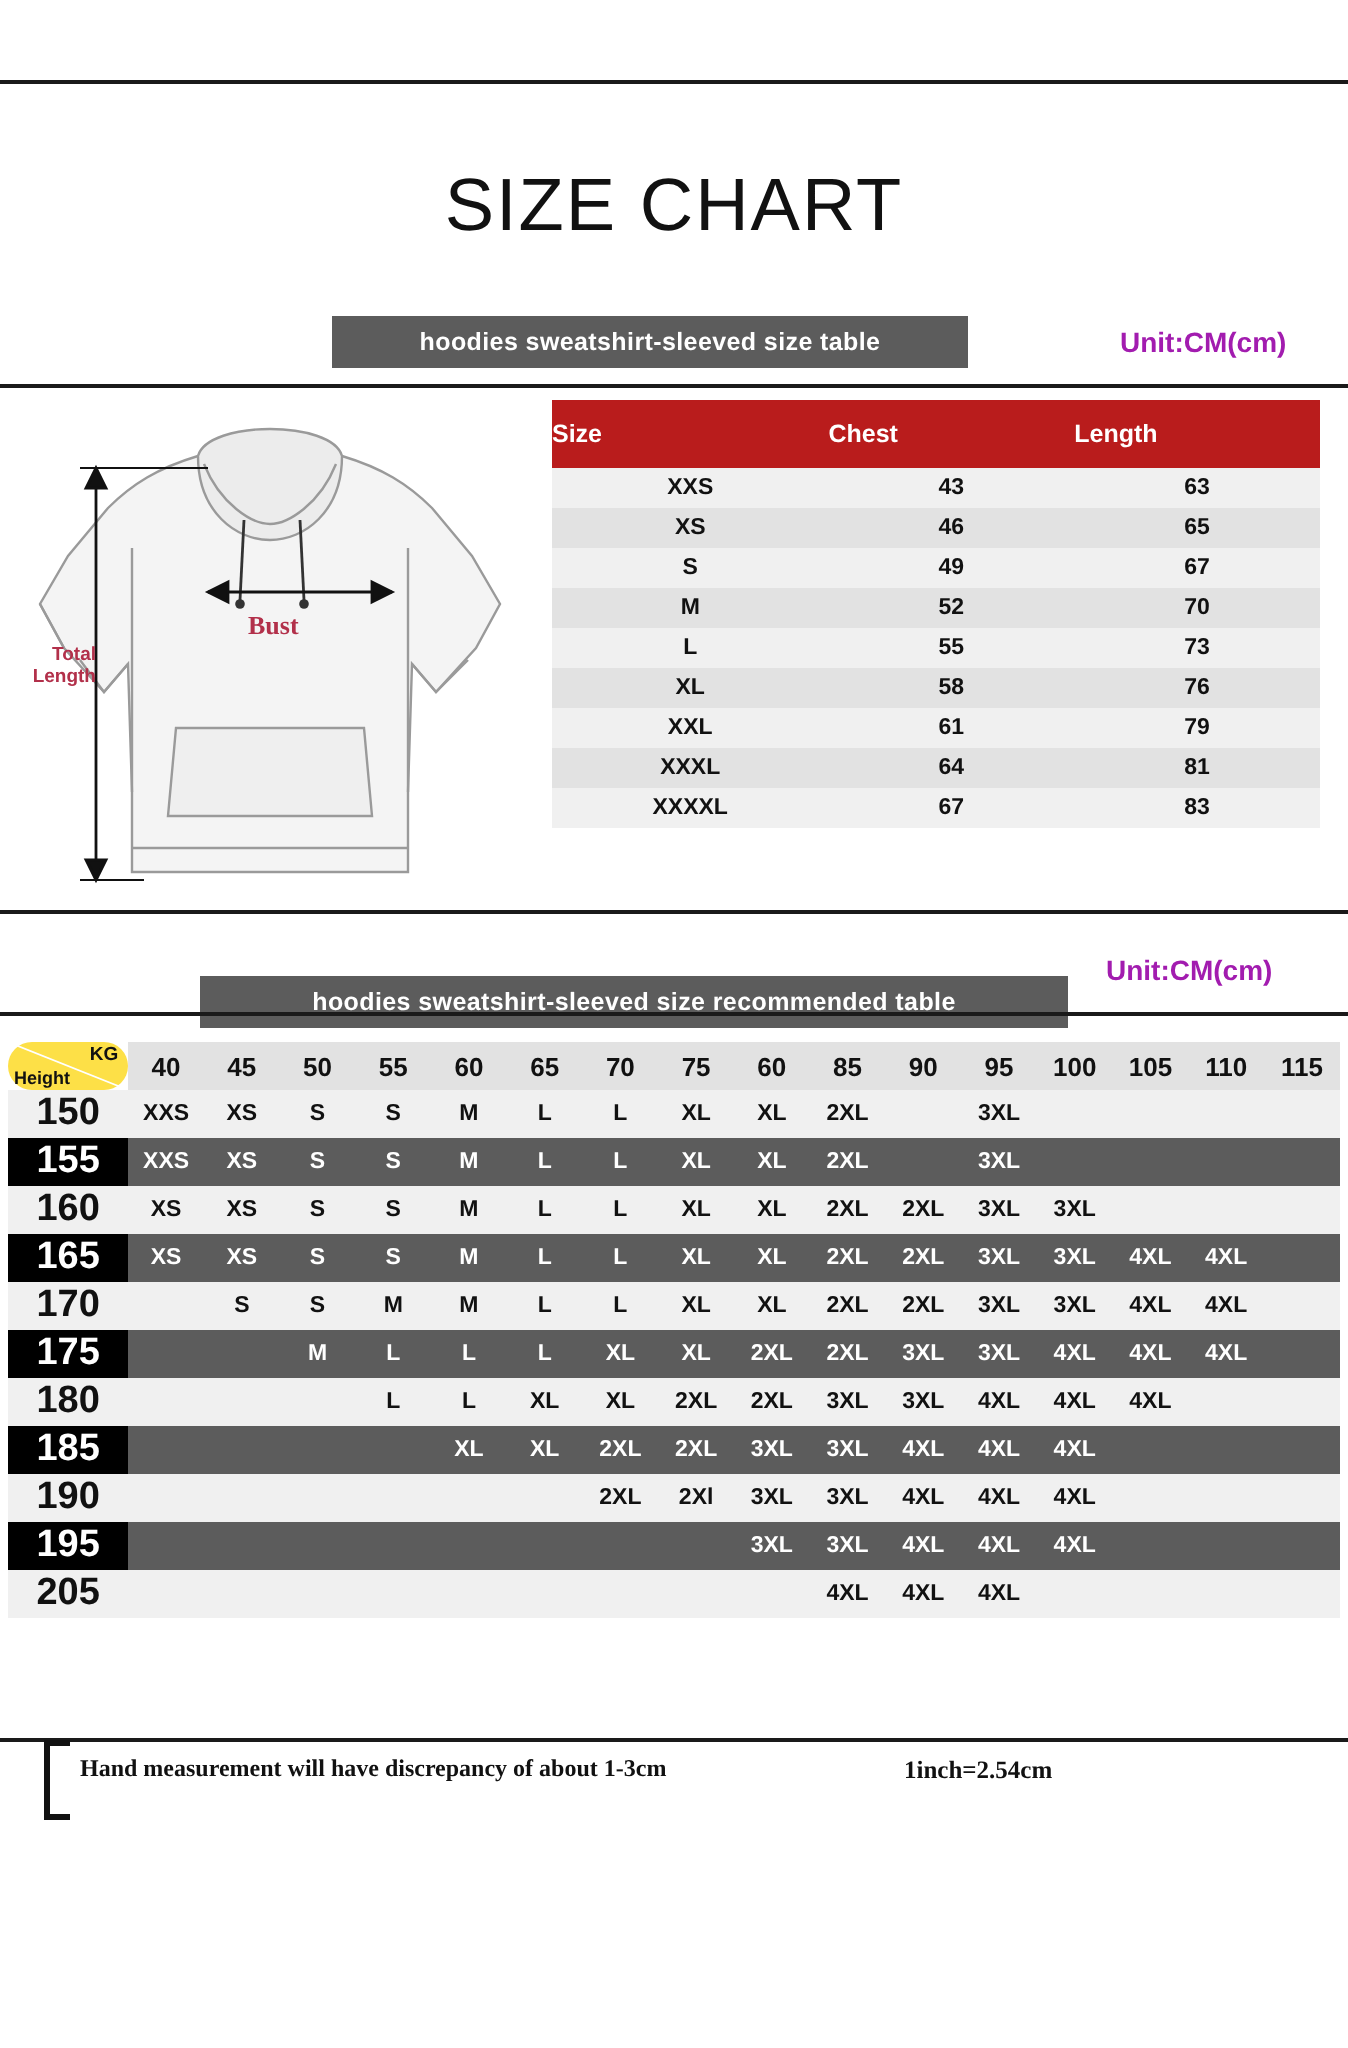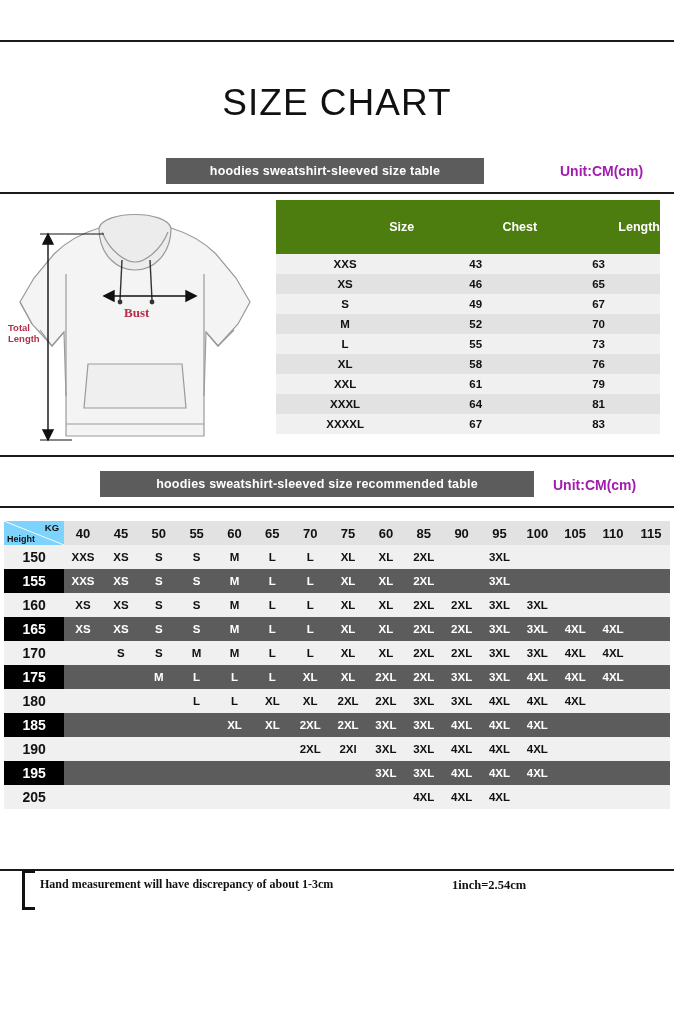--- a/index.html
+++ b/index.html
@@ -63,21 +63,21 @@
     font-size: 14px;
     font-weight: 700;
     color: #a21caf;
     white-space: nowrap;
   }
   #banner1 { top: 158px; left: 166px; }
   #banner1 .banner { width: 290px; }
   #unit1 { position: absolute; top: 163px; left: 560px; }
 
   #banner2 { top: 471px; left: 100px; }
-  #banner2 .banner { width: 406px; }
+  #banner2 .banner { width: 406px; margin-top: 17px; }
   #unit2 { position: absolute; top: 477px; left: 553px; }
 
   
   .hr-a { position: absolute; left: 0; right: 0; top: 192px; height: 2px; background: #1a1a1a; }
   .hr-b { position: absolute; left: 0; right: 0; top: 455px; height: 2px; background: #1a1a1a; }
   .hr-c { position: absolute; left: 0; right: 0; top: 506px; height: 2px; background: #1a1a1a; }
 
   
   .illus {
     position: absolute;
@@ -96,40 +96,40 @@
     font-family: "Liberation Serif", serif;
   }
   .total-length-label {
     position: absolute;
     left: 8px;
     top: 322px;
     color: #b2304a;
     font-size: 9.5px;
     font-weight: 700;
     line-height: 11px;
-    text-align: left;
+    text-align: right;
     width: 40px;
   }
 
   
   .size-table {
     position: absolute;
     top: 200px;
     left: 276px;
     width: 384px;
     border-collapse: collapse;
     font-size: 12px;
   }
   .size-table th {
-    background: #4d7c0f;
+    background: #b91c1c;
     color: #fff;
     font-weight: 700;
     font-size: 12.5px;
-    padding: 20px 0;
-    text-align: right;
+    padding: 10px 0;
+    text-align: left;
   }
   .size-table td {
     padding: 4px 0;
     text-align: center;
     font-weight: 700;
     font-size: 11.5px;
     color: #111;
   }
   .size-table tbody tr:nth-child(odd) { background: #f0f0f0; }
   .size-table tbody tr:nth-child(even) { background: #e2e2e2; }
@@ -151,26 +151,27 @@
     font-size: 11.5px;
   }
   table.rec td, table.rec th {
     text-align: center;
     font-weight: 700;
     height: 24px;
     padding: 0;
     color: #111;
   }
   .corner {
-    background: #7dd3fc;
+    background: #fde047;
     color: #fff;
     position: relative;
     width: 60px;
     height: 38px;
     padding: 0;
+    border-radius: 12px;
   }
   .corner .kg {
     position: absolute;
     top: 1px; right: 5px;
     font-size: 9.5px;
     font-weight: 700;
   }
   .corner .ht {
     position: absolute;
     bottom: 1px; left: 3px;
@@ -182,21 +183,21 @@
     left: 0; top: 0; width: 100%; height: 100%;
   }
   th.kgcell {
     background: #e2e2e2;
     color: #111;
     font-size: 13px;
     font-weight: 700;
     height: 38px;
   }
   td.hcell {
-    font-size: 14px;
+    font-size: 19px;
     font-weight: 700;
     text-align: left;
     padding-left: 8px;
   }
   tr.light td { background: #f0f0f0; color: #111; }
   tr.dark td { background: #5c5c5c; color: #fff; }
   tr.dark td.hcell { background: #000000; color: #fff; }
 
   
   .note {

